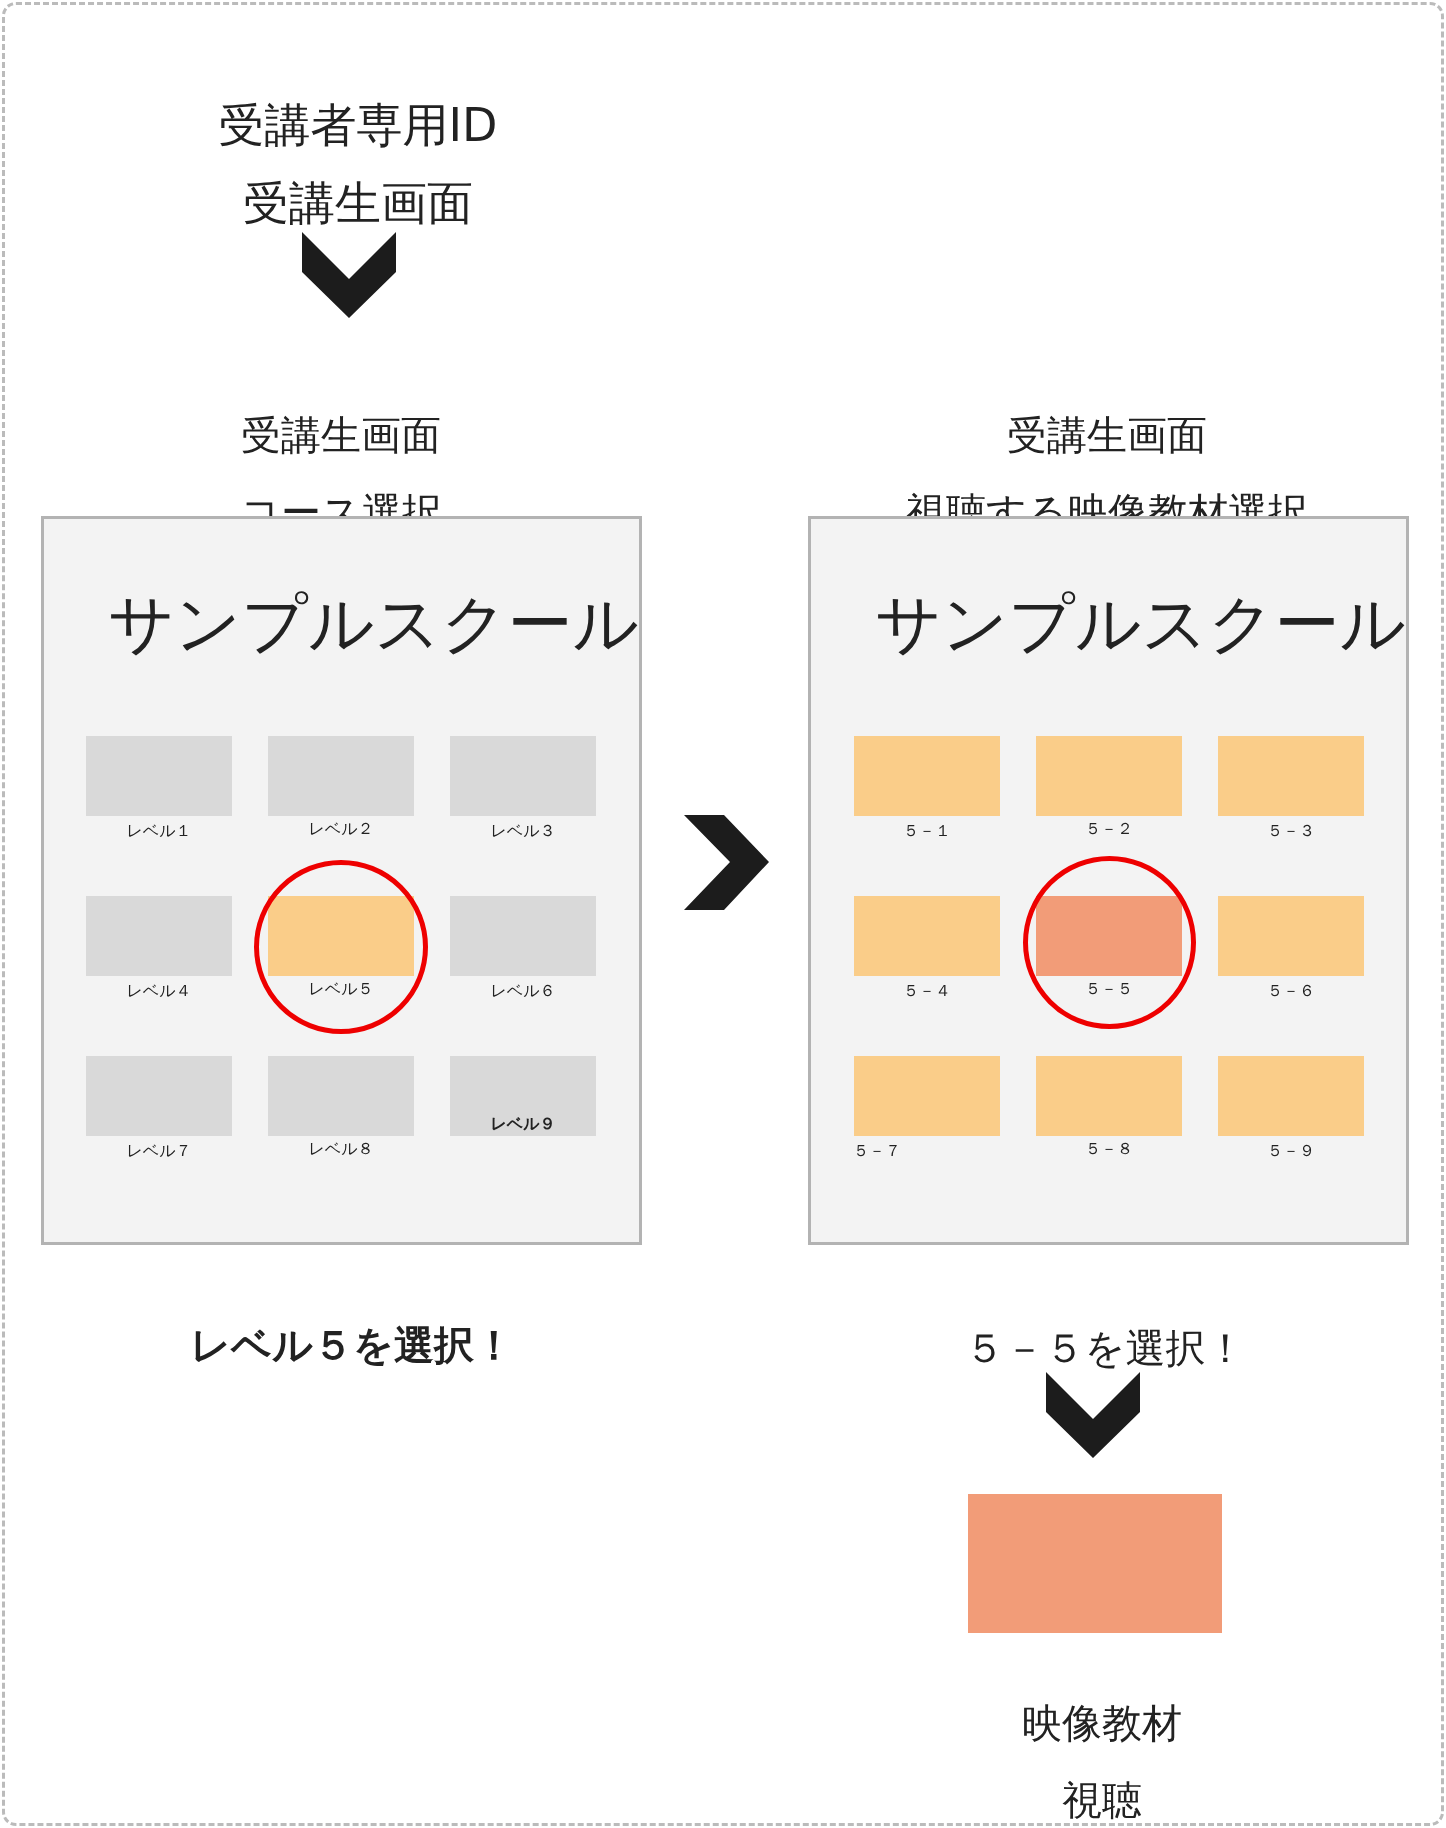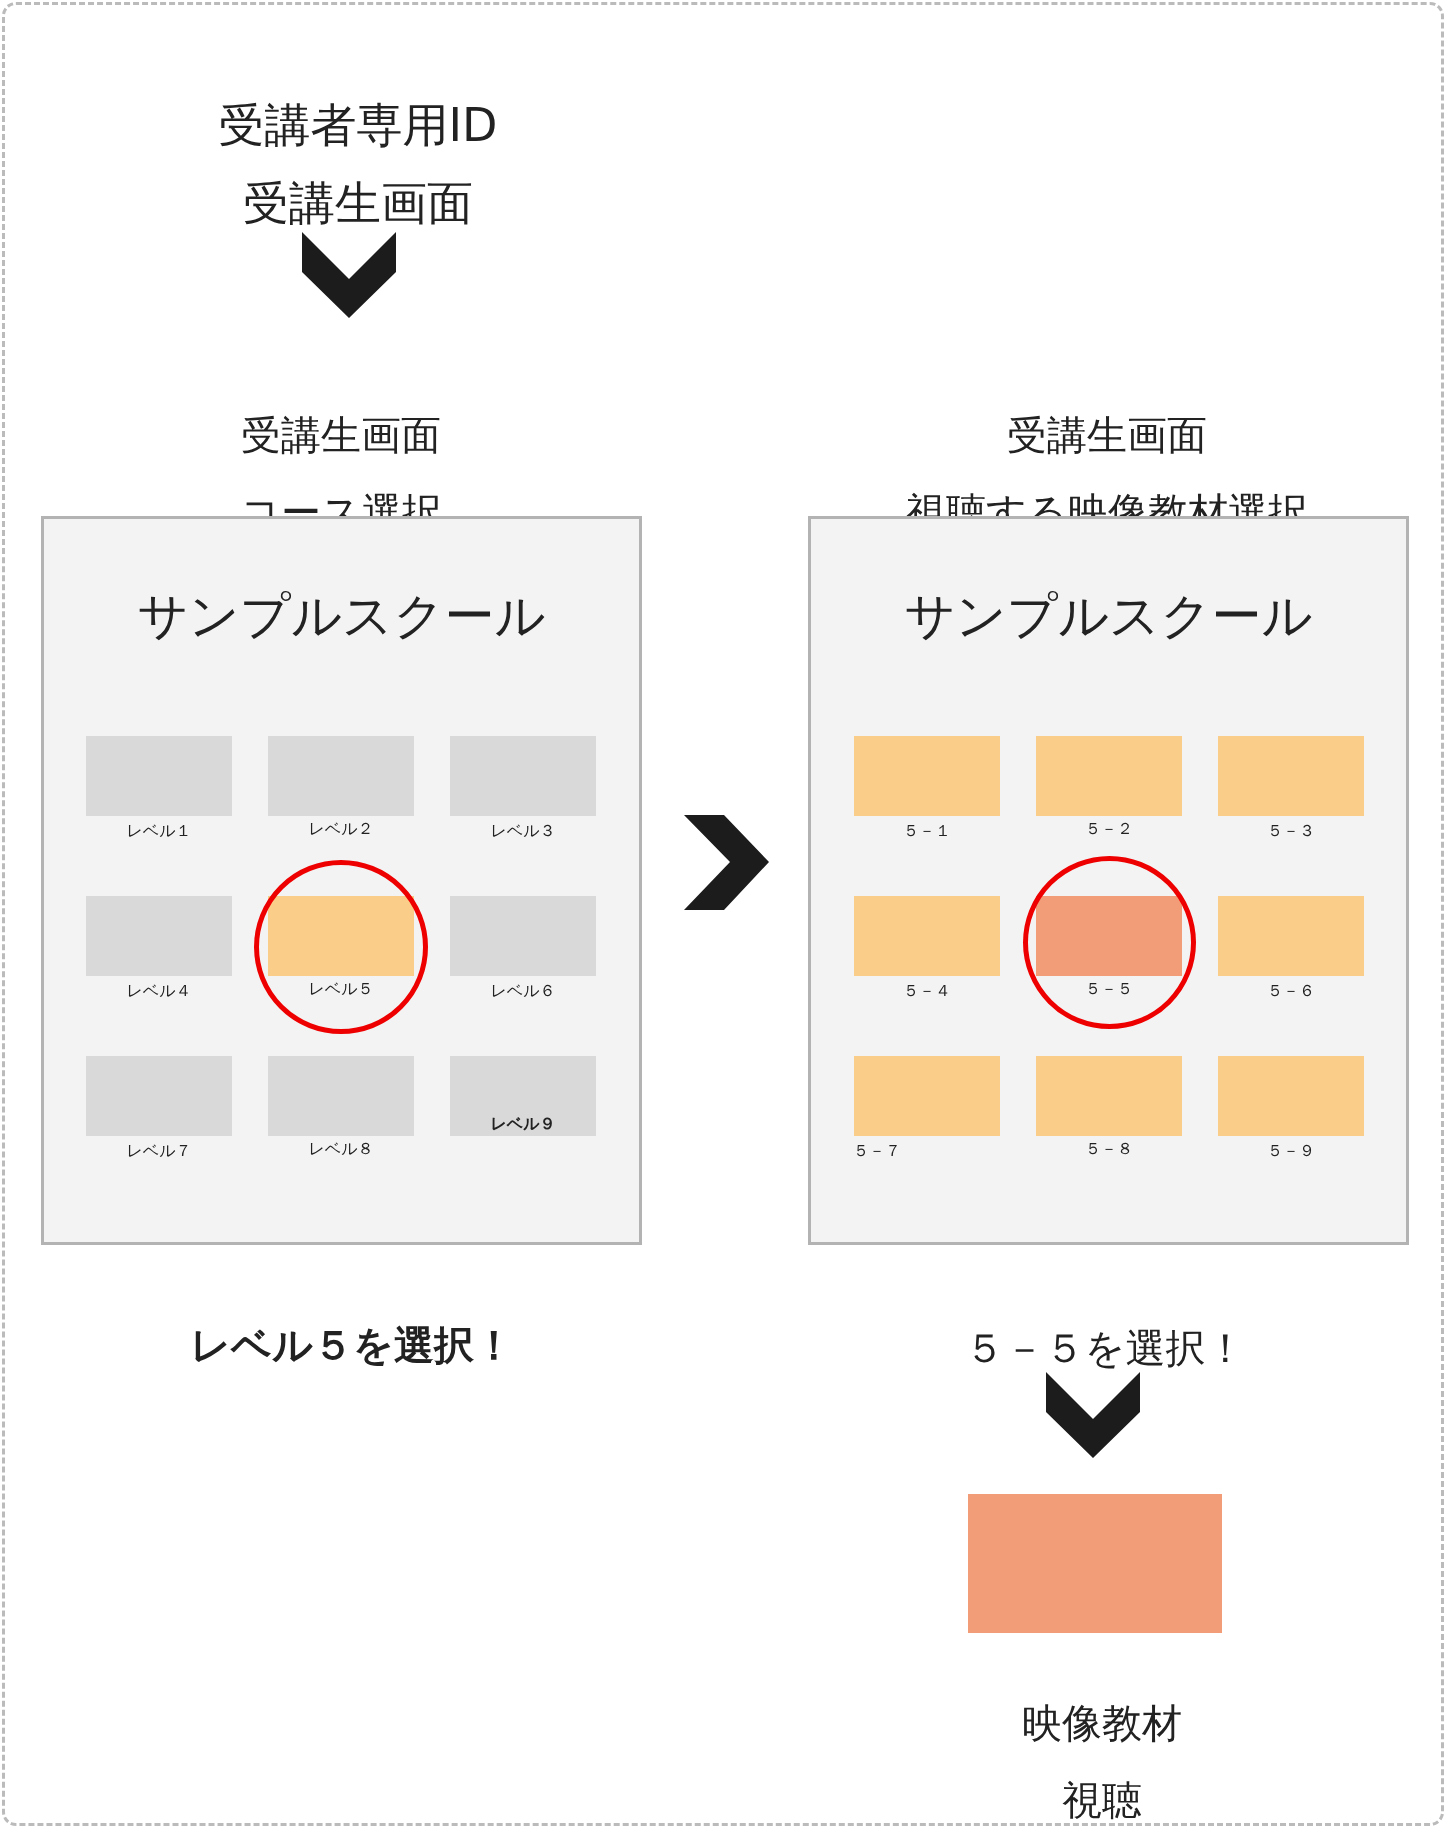--- a/index.html
+++ b/index.html
@@ -4,21 +4,21 @@
 <style>
   html, body { margin: 0; padding: 0; background: #ffffff; }
   body { width: 1446px; height: 1828px; position: relative; overflow: hidden;
          font-family: "DejaVu Sans", "Liberation Sans", sans-serif; color: #222222; }
   .frame { position: absolute; left: 2px; top: 2px; width: 1436px; height: 1818px;
            border: 3px dashed #bbbbbb; border-radius: 14px; }
   .text { position: absolute; text-align: center; white-space: nowrap; line-height: 1; margin-top: 48px; }
   .title { font-size: 46px; }
   .heading { font-size: 40px; }
   .panel { position: absolute; background: #f3f3f3; border: 3px solid #b3b3b3; box-sizing: border-box; }
-  .panel-title { position: absolute; left: 0; width: 100%; text-align: center; font-size: 50px; line-height: 1; }
+  .panel-title { position: absolute; left: 0; width: 100%; text-align: right; font-size: 65px; line-height: 1; }
   .tile { position: absolute; width: 146px; height: 80px; }
   .tile-label { position: absolute; width: 146px; text-align: center; font-size: 16px; line-height: 1; }
   .circle { position: absolute; border: 5px solid #ee0000; border-radius: 50%; box-sizing: border-box; }
   .chevron { position: absolute; }
   .video-box { position: absolute; }
 </style>
 </head>
 <body>
 
 <div class="frame"></div>

